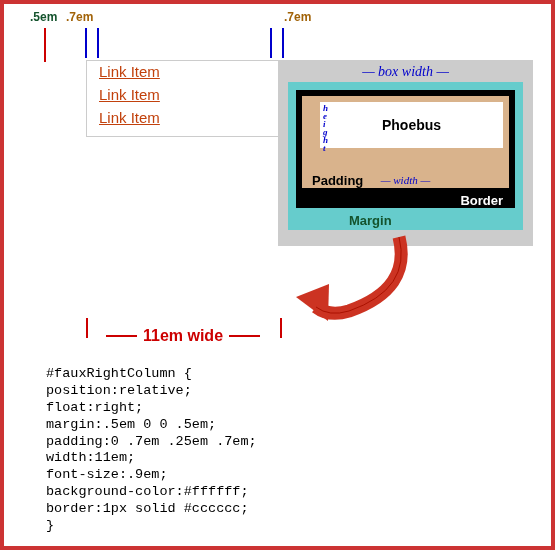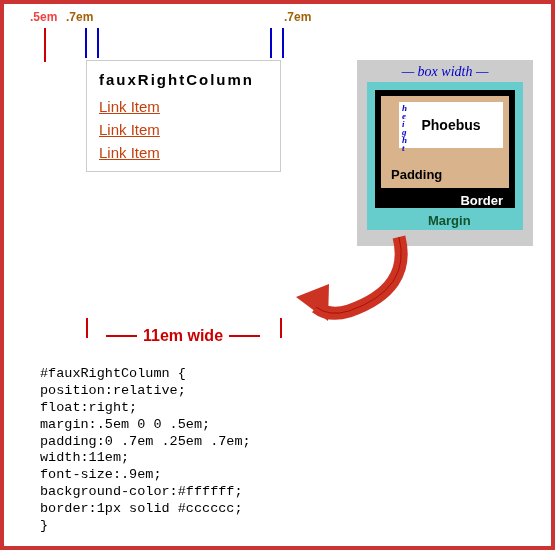--- a/index.html
+++ b/index.html
@@ -14,21 +14,21 @@
     height: 550px;
     border: 4px solid #cc3333;
     position: relative;
     background: #fff;
   }
   
   .measure {
     position: absolute;
     font-size: 12px;
     font-weight: bold;
-    color: #ef4444;
+    color: #14532d;
   }
   .measure.blue { color: #a16207; }
   
   .tick {
     position: absolute;
     background: #cc0000;
     width: 2px;
   }
   .tick.blue { background: #0000cc; }
   
@@ -84,33 +84,33 @@
   .width-cap {
     position: absolute;
     width: 2px;
     height: 20px;
     background: #cc0000;
     top: 314px;
   }
   
   .code {
     position: absolute;
-    left: 36px;
+    left: 42px;
     top: 362px;
     font-family: "Courier New", monospace;
     font-size: 13.5px;
     line-height: 1.25;
     white-space: pre;
   }
   
   .boxmodel {
     position: absolute;
     right: 18px;
     top: 56px;
-    width: 176px;
+    width: 255px;
     height: 186px;
     background: #cccccc;
     padding: 2px 10px 16px 10px;
   }
   .bm-top {
     text-align: center;
     color: #0000cc;
     font-style: italic;
     font-family: "Times New Roman", serif;
     font-size: 14px;
@@ -166,21 +166,21 @@
     font-style: italic;
     font-family: "Times New Roman", serif;
     font-size: 11px;
   }
   .bm-label {
     position: absolute;
     font-weight: bold;
     font-family: Arial, sans-serif;
     font-size: 13px;
   }
-  .bm-label.padding { left: 10px; bottom: 6px; color: #000; }
+  .bm-label.padding { left: 10px; bottom: 0; color: #000; }
   .bm-label.border  { right: 12px; bottom: 0px; color: #fff; }
   .bm-label.margin  { left: 14px; bottom: 2px; color: #14532d; margin-left: 47px; }
   
   .arrow {
     position: absolute;
     left: 290px;
     top: 225px;
     width: 120px;
     height: 105px;
   }
@@ -194,21 +194,20 @@
   <span class="measure blue" style="left:62px; top:6px;">.7em</span>
   <span class="measure blue" style="left:280px; top:6px;">.7em</span>
 
   <div class="tick" style="left:40px; top:24px; height:34px;"></div>
   <div class="tick blue" style="left:81px; top:24px; height:30px;"></div>
   <div class="tick blue" style="left:93px; top:24px; height:30px;"></div>
   <div class="tick blue" style="left:266px; top:24px; height:30px;"></div>
   <div class="tick blue" style="left:278px; top:24px; height:30px;"></div>
 
   <div class="faux-col">
-    <h3>fauxRightColumn</h3>
     <a href="#">Link Item</a>
     <a href="#">Link Item</a>
     <a href="#">Link Item</a>
   </div>
 
   <div class="width-cap" style="left:82px;"></div>
   <div class="width-cap" style="left:276px;"></div>
   <div class="width-line">
       <span>11em wide</span>
     </div>
@@ -220,20 +219,21 @@
         <div class="bm-padding">
           <div class="bm-element">
             <span class="bm-h">h
 e
 i
 g
 h
 t</span>
             <span>Phoebus</span>
           </div>
+          <div class="bm-w">— width —</div>
           <span class="bm-label padding">Padding</span>
         </div>
         <span class="bm-label border">Border</span>
       </div>
       <span class="bm-label margin">Margin</span>
     </div>
   </div>
 
   <svg class="arrow" viewBox="0 0 120 105">
     <path d="M 105 8 Q 118 60 55 82 Q 35 88 22 78" fill="none" stroke="#cc3322" stroke-width="13"></path>

